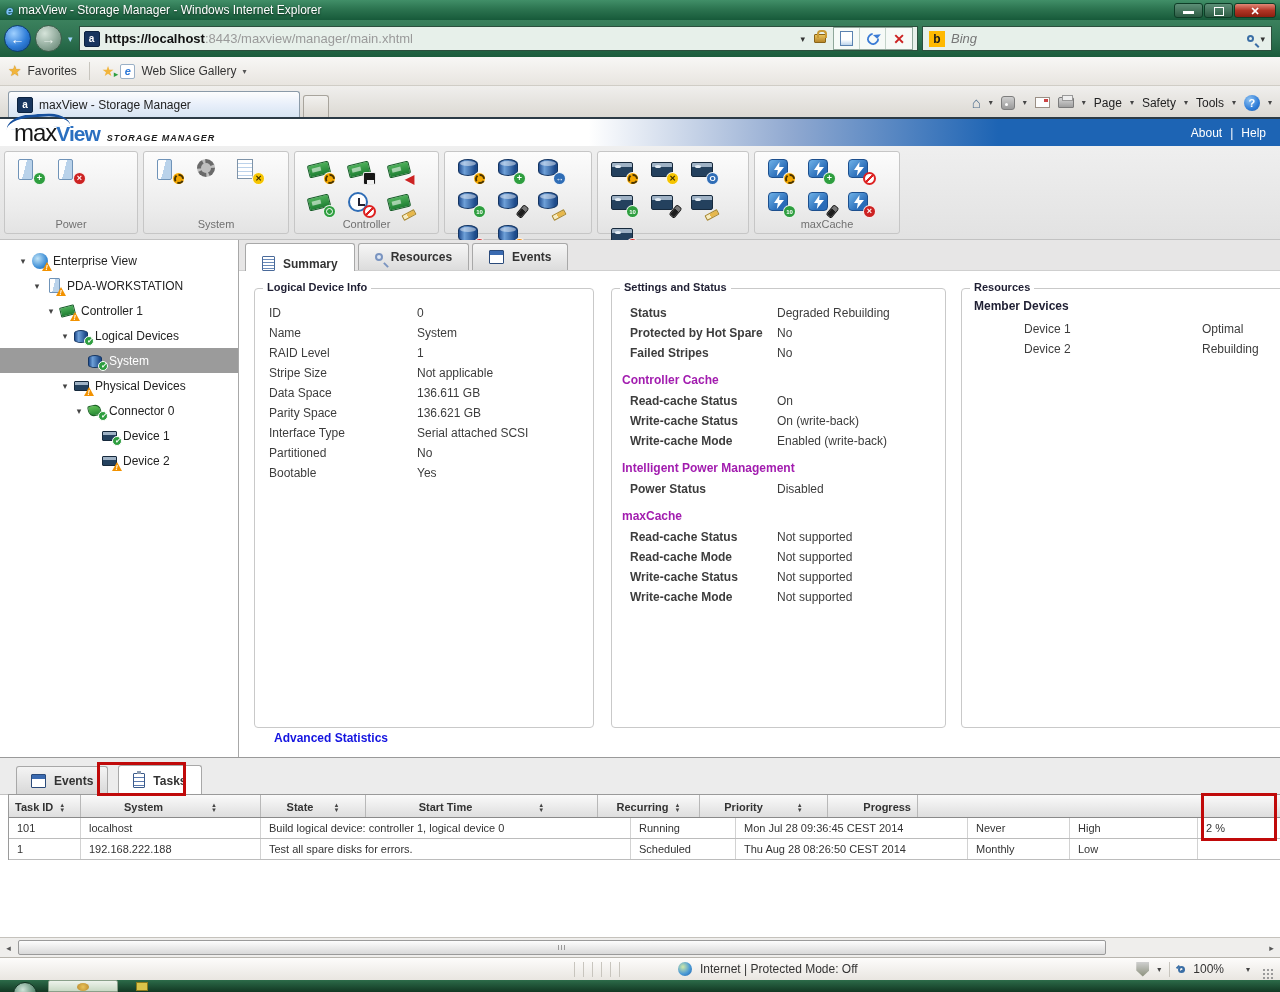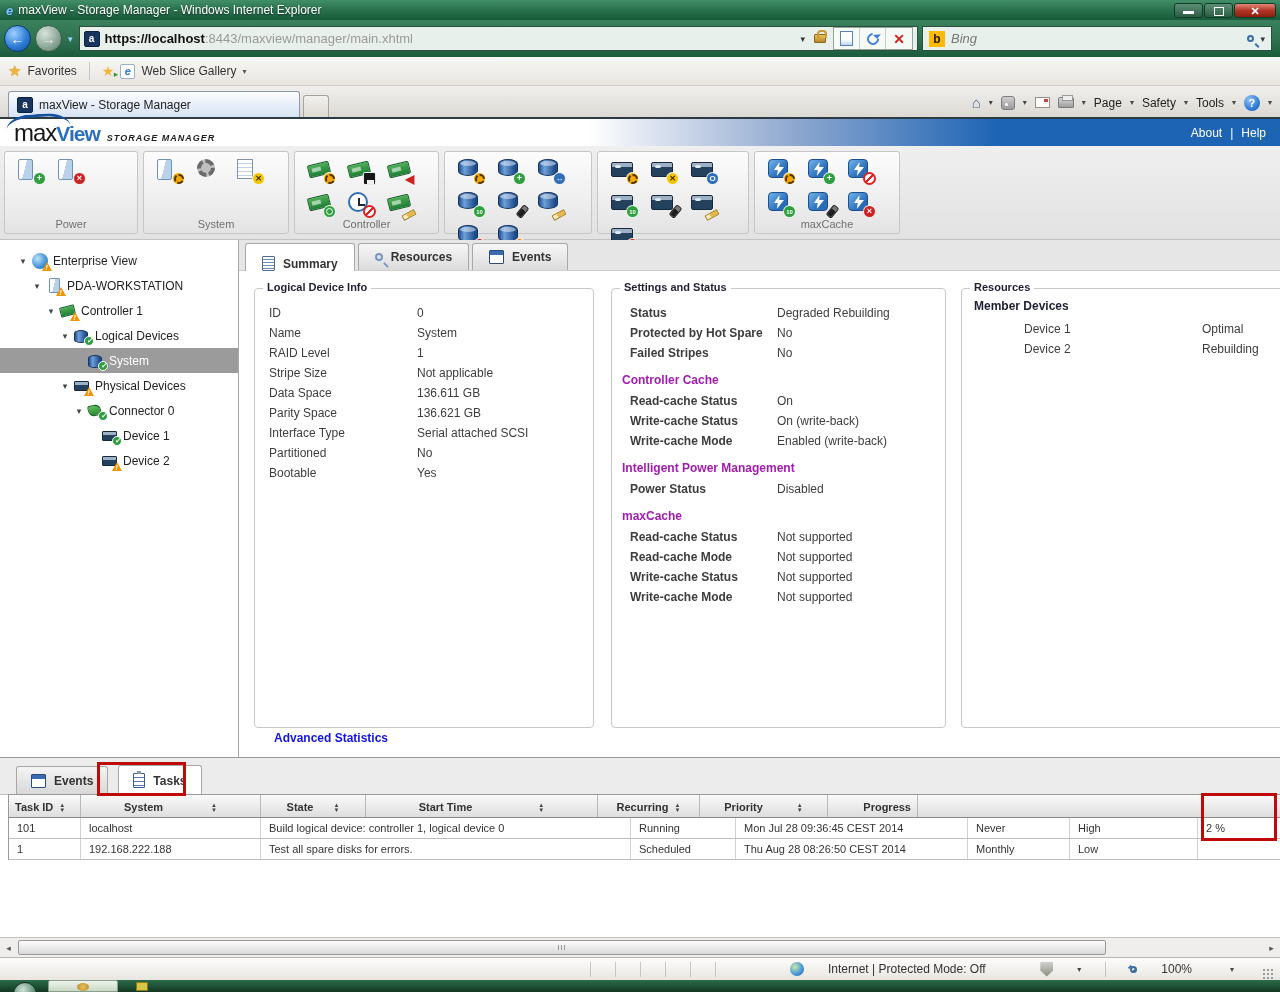--- a/index.html
+++ b/index.html
@@ -175,21 +175,21 @@
   .td { display:flex; align-items:center; font-size:11px; color:#333; border-right:1px solid #d2d2d2; padding:0 8px; flex:0 0 auto; white-space:nowrap; overflow:hidden; }
 
   .ann { position:absolute; border:3px solid #c00a0a; background:transparent; pointer-events:none; }
 
   
   .hscroll { height:20px; background:#efeeec; border-top:1px solid #c5c2bc; display:flex; align-items:center; position:relative; flex:0 0 auto; }
   .sarr { width:17px; text-align:center; font-size:9px; color:#555; }
   .sthumb { position:absolute; left:18px; width:1088px; top:2px; bottom:2px; background:linear-gradient(#fdfdfd,#d9d9d9); border:1px solid #9a9a9a; border-radius:2px; }
   .sthumb::after { content:""; position:absolute; left:50%; top:4px; bottom:4px; width:8px; transform:translateX(-50%); background:repeating-linear-gradient(90deg,#999 0 1px,transparent 1px 3px); }
   .sarr.right { position:absolute; right:0; }
-  .statusbar { height:23px; background:linear-gradient(#fdfcfb,#e9e6e1); border-top:1px solid #b8b5ae; display:flex; align-items:center; font-size:12px; color:#333; padding:0 6px; gap:24px; flex:0 0 auto; }
+  .statusbar { height:23px; background:linear-gradient(#fdfcfb,#e9e6e1); border-top:1px solid #b8b5ae; display:flex; align-items:center; font-size:12px; color:#333; padding:0 6px; gap:8px; flex:0 0 auto; }
   .ssep { width:1px; height:15px; background:#c8c5be; }
   .spacer-640 { width:560px; }
   .globe-ic { width:14px; height:14px; border-radius:50%; background:radial-gradient(circle at 35% 35%,#cfe9a8,#4a9ad6 55%,#1b5fa8); }
   .shield-ic { width:13px; height:15px; background:linear-gradient(#cfcfcf,#8a8f7a); clip-path:polygon(0 0,100% 0,100% 60%,50% 100%,0 60%); }
   .zoom-mag { width:7px; height:7px; border:2px solid #3a6ea5; border-radius:50%; position:relative; }
   .zoom-mag::before { content:"+"; position:absolute; font-size:7px; color:#3a6ea5; left:0.5px; top:-1px; font-weight:bold; }
   .zoom-mag::after { content:""; position:absolute; width:2px; height:4px; background:#3a6ea5; left:-3px; top:-3px; transform:rotate(45deg); }
   .grip { margin-left:4px; width:12px; height:12px; background:radial-gradient(circle,#9a9a9a 1px,transparent 1.4px) 0 0/4px 4px; align-self:flex-end; }
 
   

